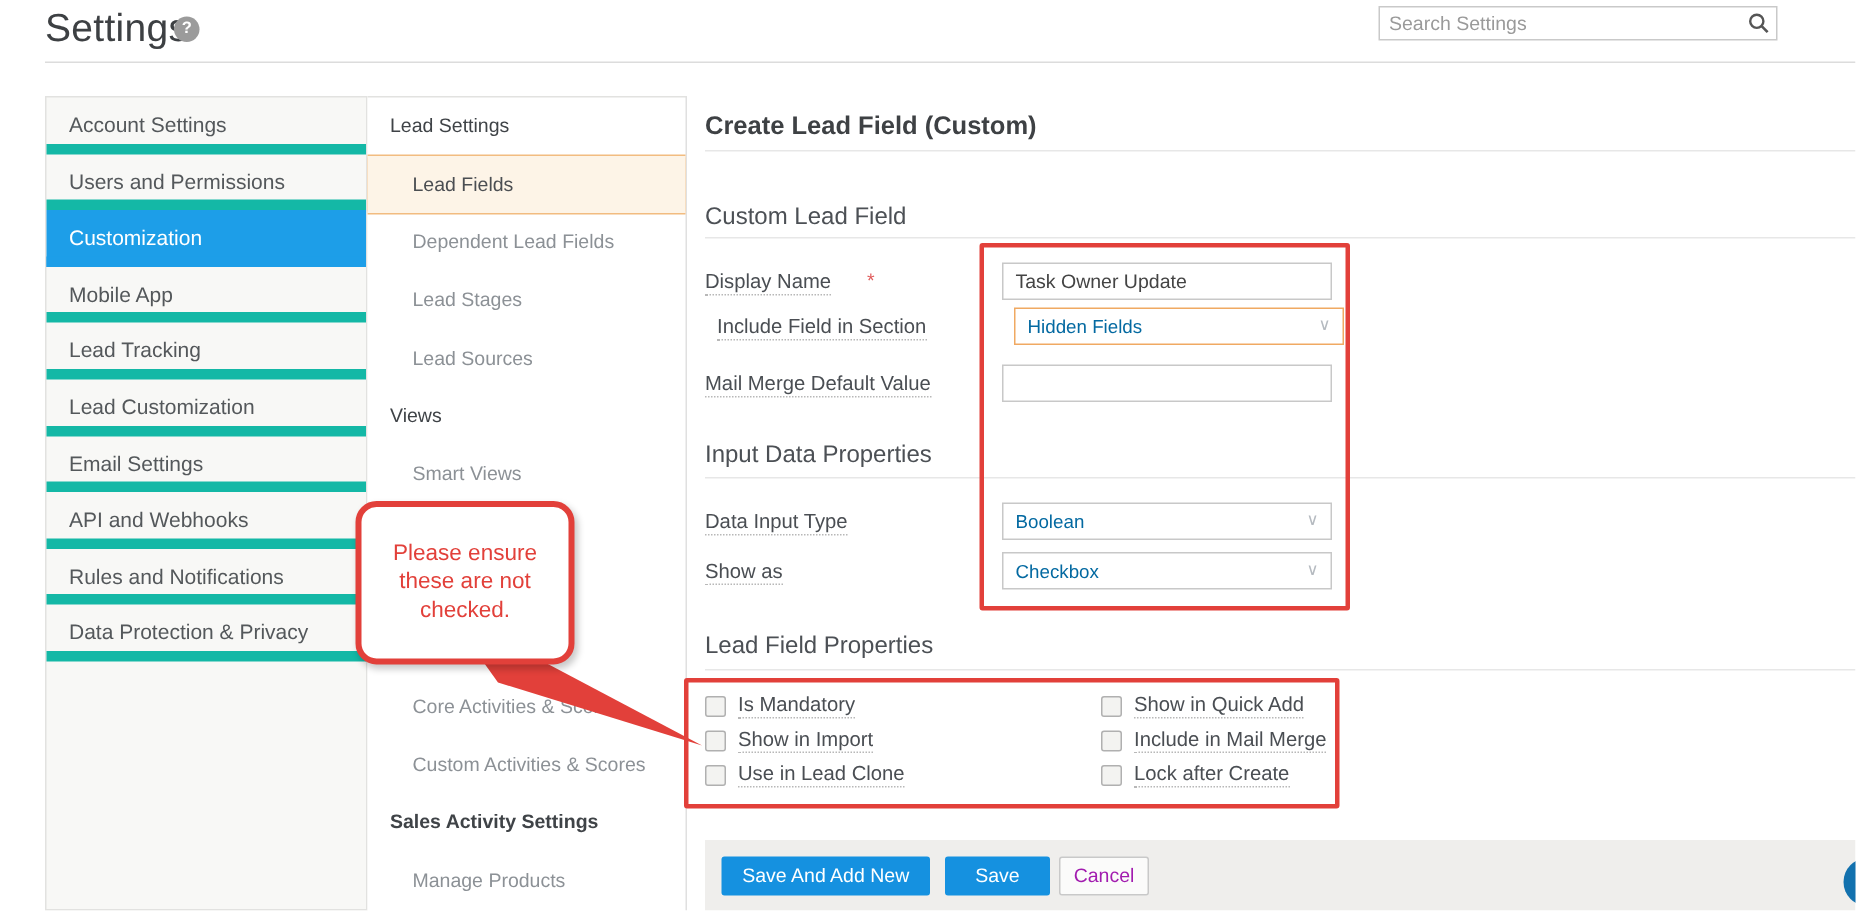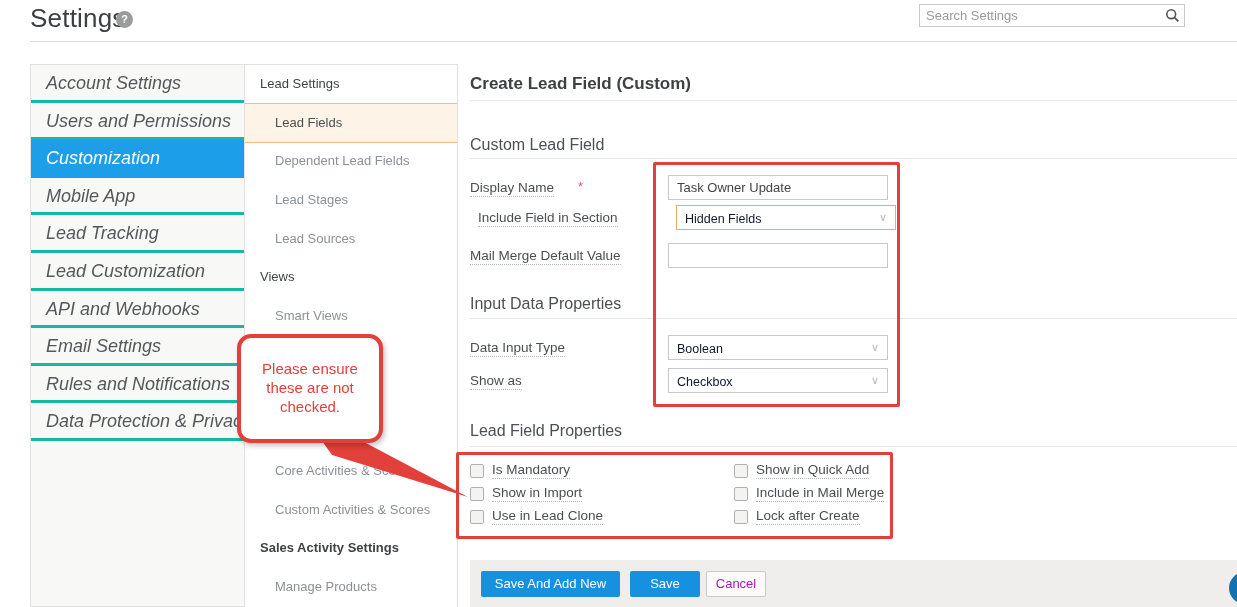--- a/index.html
+++ b/index.html
@@ -13,22 +13,22 @@
     background:#9b9b9b; color:#fff; font-size:11px; font-weight:bold; text-align:center; line-height:17px; cursor:pointer; }
   .search { position:absolute; left:919px; top:4px; width:266px; height:23px; border:1px solid #c9c9c9; background:#fff; display:flex; align-items:center; }
   .search input { flex:1; border:none; outline:none; height:19px; padding:0 6px; font-size:13px; color:#555; font-family:inherit; }
   .search input::placeholder { color:#9a9a9a; }
   .search svg { margin-right:4px; }
   .hdr-divider { position:absolute; left:30px; right:0; top:41px; height:1px; background:#dcdcdc; }
 
   
   .sidebar { position:absolute; left:30px; top:64px; width:215px; bottom:0;
     background:#f8f8f6; border:1px solid #e2e2e0; }
-  .side-item { height:37.6px; line-height:37.6px; padding-left:15px; font-size:18px; color:#54585b;
-    border-bottom:3px solid #14b8a6; cursor:pointer; white-space:nowrap; overflow:hidden;font-style:italic; }
+  .side-item { height:37.6px; line-height:37.6px; padding-left:15px; font-size:14px; color:#54585b;
+    border-bottom:7px solid #14b8a6; cursor:pointer; white-space:nowrap; overflow:hidden; }
   .side-item.sel { background:var(--blue-sel); color:#fff; border-color:var(--blue-sel); }
 
   
   .submenu { position:absolute; left:245px; top:64px; width:213px; bottom:0;
     background:#fff; border-top:1px solid #e2e2e0; border-right:1px solid #e0e0e0; }
   .sub-header, .sub-item { height:38.7px; line-height:38.7px; font-size:13px; cursor:pointer; white-space:nowrap; overflow:hidden; }
   .sub-header { padding-left:15px; color:#3f4347; }
   .sub-header.emph { font-weight:bold; }
   .sub-item { padding-left:30px; color:#8c9196; }
   .sub-item.sel { background:var(--cream); color:#4b4e52;
@@ -45,21 +45,21 @@
   .frow { position:absolute; left:470px; width:430px; height:25px; }
   .fr0 { top:175px; } .fr1 { top:205px;margin-left:8px; } .fr2 { top:243px; } .fr3 { top:335px; } .fr4 { top:368px; }
   .lbl { position:absolute; left:0; top:5px; font-size:13.5px; color:#4a4e53;
     border-bottom:1px dotted #b8b8b8; padding-bottom:1px; }
   .req { position:absolute; top:4px; color:#e05c5c; font-size:13px; }
   .tinput { position:absolute; left:198px; top:0; width:220px; height:25px; border:1px solid #c8c8c8;
     font-size:13px; color:#444; padding:0 8px; font-family:inherit; outline:none; background:#fff; }
   .sel-box { position:absolute; left:198px; top:0; width:220px; height:25px; border:1px solid #c8c8c8;
     background:#fff; cursor:pointer; line-height:23px; }
   .sel-box.hl { border-color:#f0a962; }
-  .sel-val { font-size:12.5px; color:#0f172a; padding-left:8px; }
+  .sel-val { font-size:12.5px; color:#0369a1; padding-left:8px; }
   .chev { position:absolute; right:8px; top:0; color:#b5bac0; font-size:11px; }
 
   .cb-grid { position:absolute; left:470px; top:459px; width:430px; display:grid;
     grid-auto-flow:column; grid-template-rows:repeat(3,23px); grid-template-columns:264px auto; }
   .cbrow { display:flex; align-items:center; cursor:pointer; }
   .cbox { width:14px; height:14px; border:1px solid #b0b0b0; background:#f3f3f1; border-radius:2px; flex:none; }
   .cblbl { margin-left:8px; font-size:13.5px; color:#4a4e53; border-bottom:1px dotted #b8b8b8; padding-bottom:1px; white-space:nowrap; }
 
   
   .footer { position:absolute; left:470px; right:0; top:560px; bottom:0; background:#efeeec;
@@ -101,22 +101,22 @@
   </div>
   <div class="hdr-divider"></div>
 
   <div class="sidebar" id="sidebar">
       <div class="side-item">Account Settings</div>
       <div class="side-item">Users and Permissions</div>
       <div class="side-item sel">Customization</div>
       <div class="side-item">Mobile App</div>
       <div class="side-item">Lead Tracking</div>
       <div class="side-item">Lead Customization</div>
+      <div class="side-item">Email Settings</div>
       <div class="side-item">API and Webhooks</div>
-      <div class="side-item">Email Settings</div>
       <div class="side-item">Rules and Notifications</div>
       <div class="side-item">Data Protection &amp; Privacy</div>
     </div>
   <div class="submenu" id="submenu">
       <div class="sub-header">Lead Settings</div>
       <div class="sub-item sel">Lead Fields</div>
       <div class="sub-item">Dependent Lead Fields</div>
       <div class="sub-item">Lead Stages</div>
       <div class="sub-item">Lead Sources</div>
       <div class="sub-header">Views</div>

